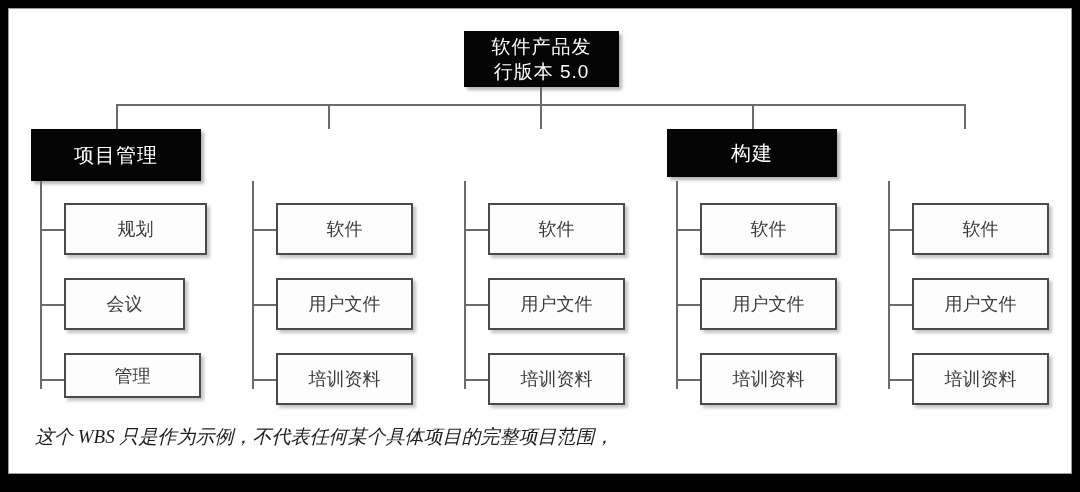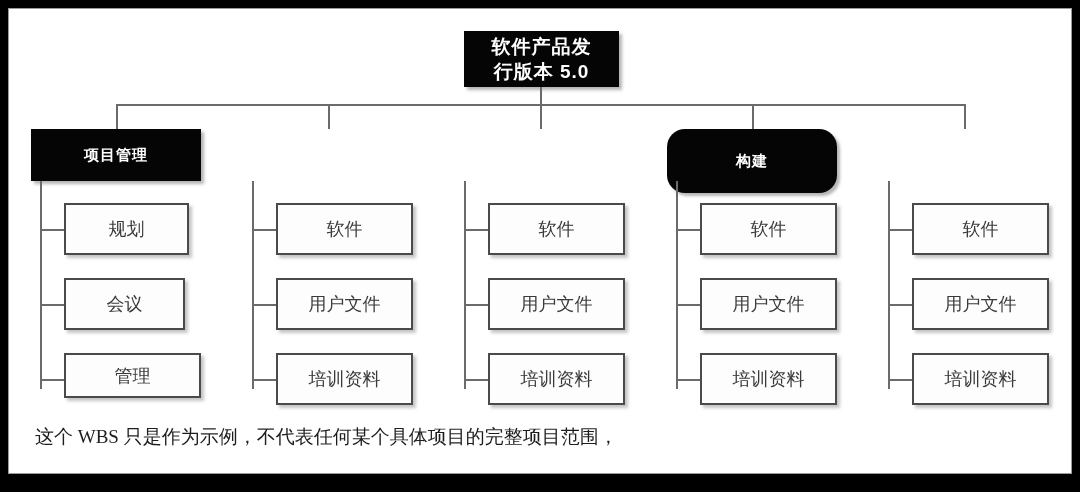--- a/index.html
+++ b/index.html
@@ -42,32 +42,32 @@
 
   
   .node-black {
     position: absolute;
     background: #050505;
     color: #ffffff;
     display: flex;
     align-items: center;
     justify-content: center;
     text-align: center;
-    font-weight: bold;
+    font-weight: normal;
     box-sizing: border-box;
     box-shadow: 3px 3px 3px rgba(120,120,120,0.55);
     letter-spacing: 1px;
   }
   #node-root {
     font-size: 19px;
     line-height: 25px;
     padding: 0 6px;
   }
   .node-l1 {
-    font-size: 15px;
+    font-size: 20px;
   }
 
   
   .node-leaf {
     position: absolute;
     background: #fdfdfd;
     color: #3a3a3a;
     border: 2px solid #4a4a4a;
     display: flex;
     align-items: center;
@@ -82,21 +82,21 @@
   #caption {
     position: absolute;
     left: 26px;
     top: 412px;
     width: 1000px;
     color: #1d1d1d;
     font-size: 19px;
     line-height: 31px;
     font-family: "Liberation Serif", "DejaVu Serif", serif;
   }
-  #caption .cap-line { display: block; white-space: nowrap; }
+  #caption .cap-line { display: block; white-space: nowrap; font-style: italic; }
 </style>
 </head>
 <body>
 
 <div id="wbs-figure">
   <div id="canvas">
 
     <div class="node-black" id="node-root" style="left:455px; top:22px; width:155px; height:56px;">
       <span>
         <span>软件产品发</span><br>
@@ -113,21 +113,21 @@
     <div class="line v" style="left:743px; top:95px; height:25px;"></div>
     <div class="line v" style="left:955px; top:95px; height:25px;"></div>
 
     <div class="node-black node-l1" style="left:22px; top:120px; width:170px; height:52px;">
       <span>项目管理</span>
     </div>
     <div class="line v" style="left:31px; top:172px; height:208px;"></div>
     <div class="line h" style="left:31px; top:220px; width:24px;"></div>
     <div class="line h" style="left:31px; top:295px; width:24px;"></div>
     <div class="line h" style="left:31px; top:370px; width:24px;"></div>
-    <div class="node-leaf" style="left:55px; top:194px; width:125px; height:52px;">
+    <div class="node-leaf" style="left:55px; top:194px; width:143px; height:52px;">
       <span>规划</span>
     </div>
     <div class="node-leaf" style="left:55px; top:269px; width:121px; height:52px;">
       <span>会议</span>
     </div>
     <div class="node-leaf" style="left:55px; top:344px; width:137px; height:45px;">
       <span>管理</span>
     </div>
 
     <div class="line v" style="left:243px; top:172px; height:208px;"></div>
@@ -151,21 +151,21 @@
     <div class="node-leaf" style="left:479px; top:194px; width:137px; height:52px;">
       <span>软件</span>
     </div>
     <div class="node-leaf" style="left:479px; top:269px; width:137px; height:52px;">
       <span>用户文件</span>
     </div>
     <div class="node-leaf" style="left:479px; top:344px; width:137px; height:52px;">
       <span>培训资料</span>
     </div>
 
-    <div class="node-black node-l1" style="left:658px; top:120px; width:170px; height:64px;border-radius:18px;">
+    <div class="node-black node-l1" style="left:658px; top:120px; width:170px; height:48px;">
       <span>构建</span>
     </div>
     <div class="line v" style="left:667px; top:172px; height:208px;"></div>
     <div class="line h" style="left:667px; top:220px; width:24px;"></div>
     <div class="line h" style="left:667px; top:295px; width:24px;"></div>
     <div class="line h" style="left:667px; top:370px; width:24px;"></div>
     <div class="node-leaf" style="left:691px; top:194px; width:137px; height:52px;">
       <span>软件</span>
     </div>
     <div class="node-leaf" style="left:691px; top:269px; width:137px; height:52px;">

